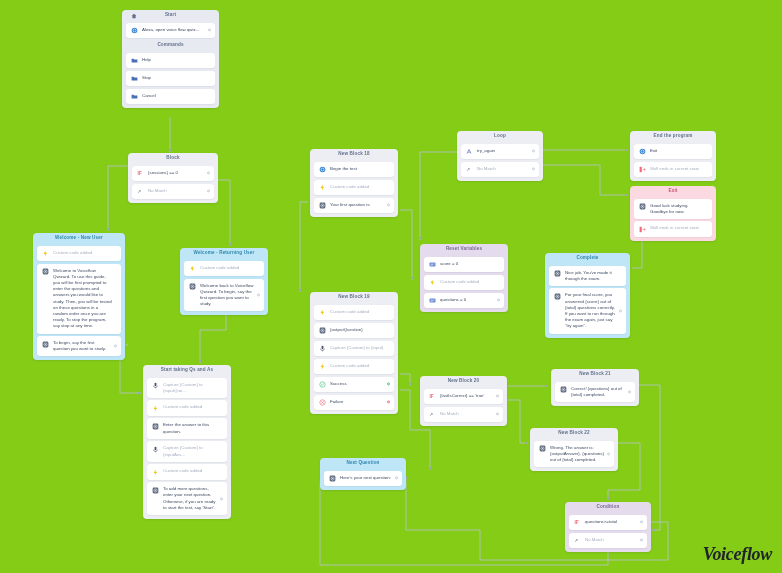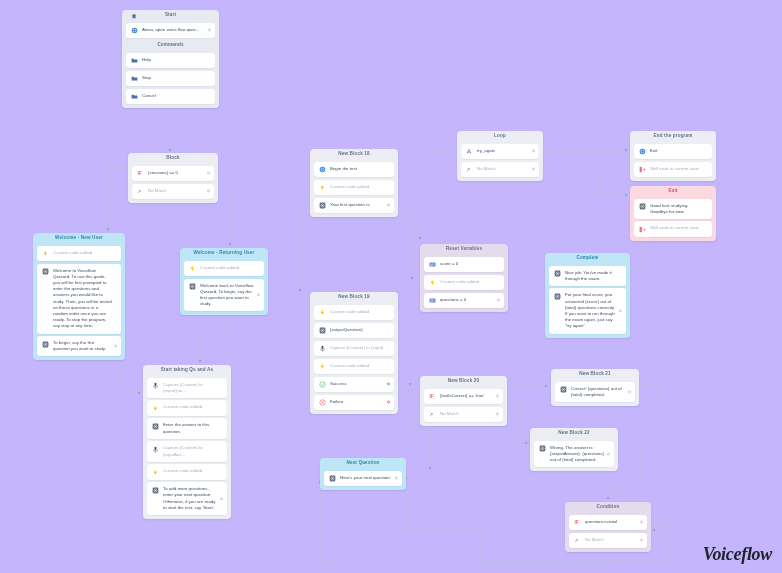--- a/index.html
+++ b/index.html
@@ -6,21 +6,21 @@
   * { box-sizing: border-box; }
   html, body {
     margin: 0; padding: 0;
     background: #ffffff;
     font-family: "Liberation Sans", sans-serif;
   }
   #canvas {
     position: relative;
     width: 782px;
     height: 573px;
-    background: #c4b5fd;
+    background: #84cc16;
     overflow: hidden;
   }
   #wires {
     position: absolute;
     left: 0; top: 0;
     width: 782px; height: 573px;
     pointer-events: none;
     z-index: 1;
   }
   .block {

